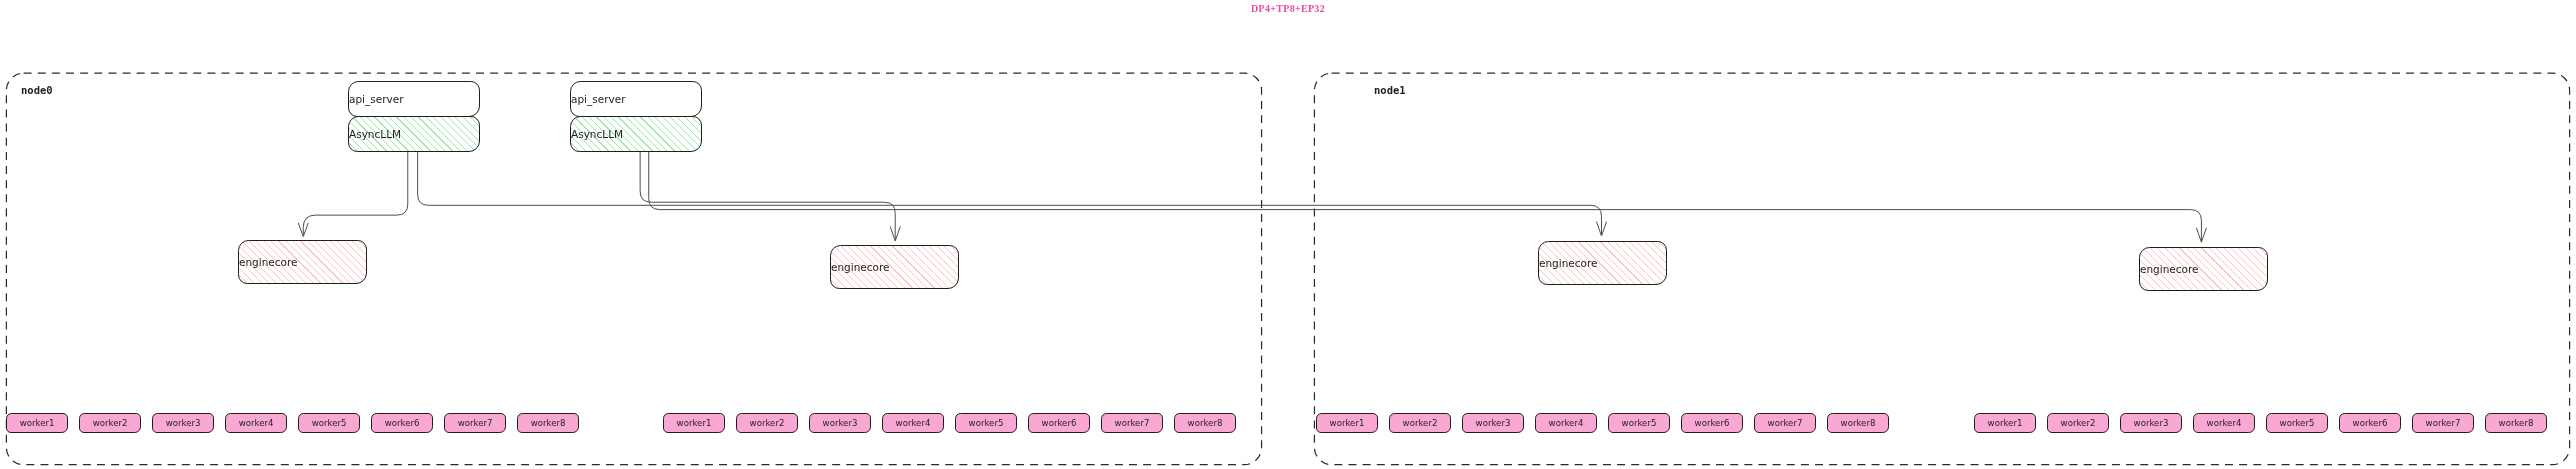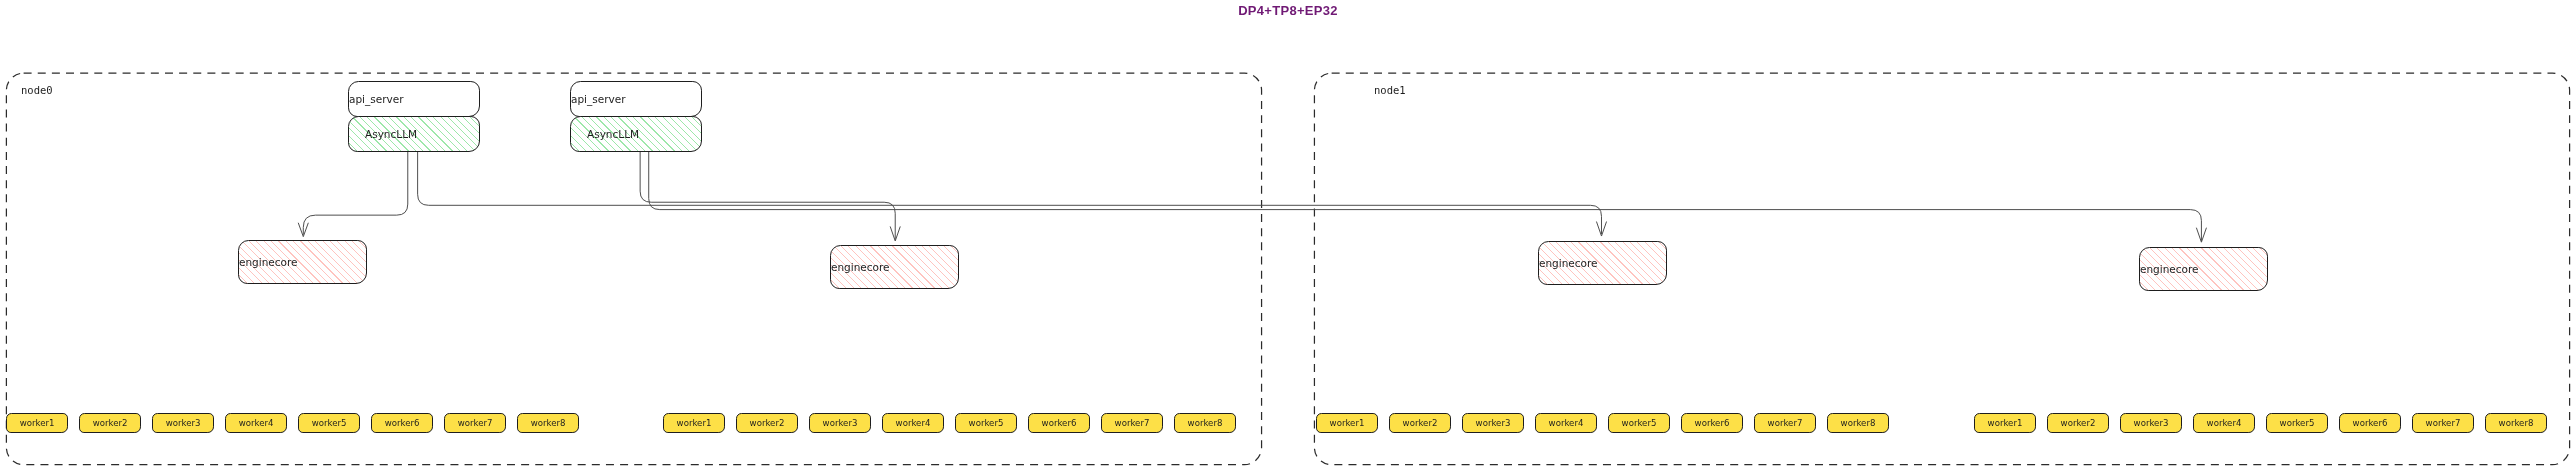--- a/index.html
+++ b/index.html
@@ -9,37 +9,37 @@
     height: 469px;
     background: #ffffff;
     font-family: "DejaVu Sans", sans-serif;
     color: #1e1e1e;
     overflow: hidden;
   }
   .title {
     position: absolute;
     left: 0; right: 0; top: 2.5px;
     text-align: center;
-    font-family: Liberation Sans, sans-serif;
-    font-size: 13px;
+    font-family: Liberation Serif, serif;
+    font-size: 10px;
     font-weight: 700;
     letter-spacing: 0.3px;
-    color: #701a75;
+    color: #ec4899;
     z-index: 3;
   }
   svg.wires {
     position: absolute;
     left: 0; top: 0;
     z-index: 1;
   }
   .node-label {
     position: absolute;
     font-family: "DejaVu Sans Mono", monospace;
     font-size: 10.5px;
-    font-weight: 400;
+    font-weight: 700;
     color: #1e1e1e;
     z-index: 2;
   }
   .box {
     position: absolute;
     box-sizing: border-box;
     border: 1.5px solid #1e1e1e;
     background: #ffffff;
     display: flex;
     align-items: center;
@@ -47,42 +47,41 @@
     font-size: 10.5px;
     color: #1e1e1e;
     z-index: 2;
   }
   .rounded-lg { border-radius: 10.5px 9.2px 11px 9.2px; }
   .hatch-green {
     background-color: #ffffff;
     background-image: repeating-linear-gradient(45deg,
       rgba(105, 219, 124, 0.65) 0px, rgba(105, 219, 124, 0.65) 0.9px,
       transparent 0.9px, transparent 5.2px);
-    padding-left: 16px;
   }
   .hatch-red {
     background-color: #ffffff;
     background-image: repeating-linear-gradient(45deg,
       rgba(255, 138, 128, 0.5) 0px, rgba(255, 138, 128, 0.5) 0.8px,
       transparent 0.8px, transparent 5.2px);
   }
   .worker-row {
     position: absolute;
     top: 413px;
     display: flex;
     gap: 11px;
     z-index: 2;
   }
   .worker {
     box-sizing: border-box;
     width: 62px;
     height: 20px;
     border: 1.2px solid #1e1e1e;
     border-radius: 5.5px 4.9px 6.2px 4.9px;
-    background: #fde047;
+    background: #f9a8d4;
     display: flex;
     align-items: center;
     justify-content: center;
     font-size: 8.6px;
     color: #1e1e1e;
   }
 </style>
 </head>
 <body>
 

